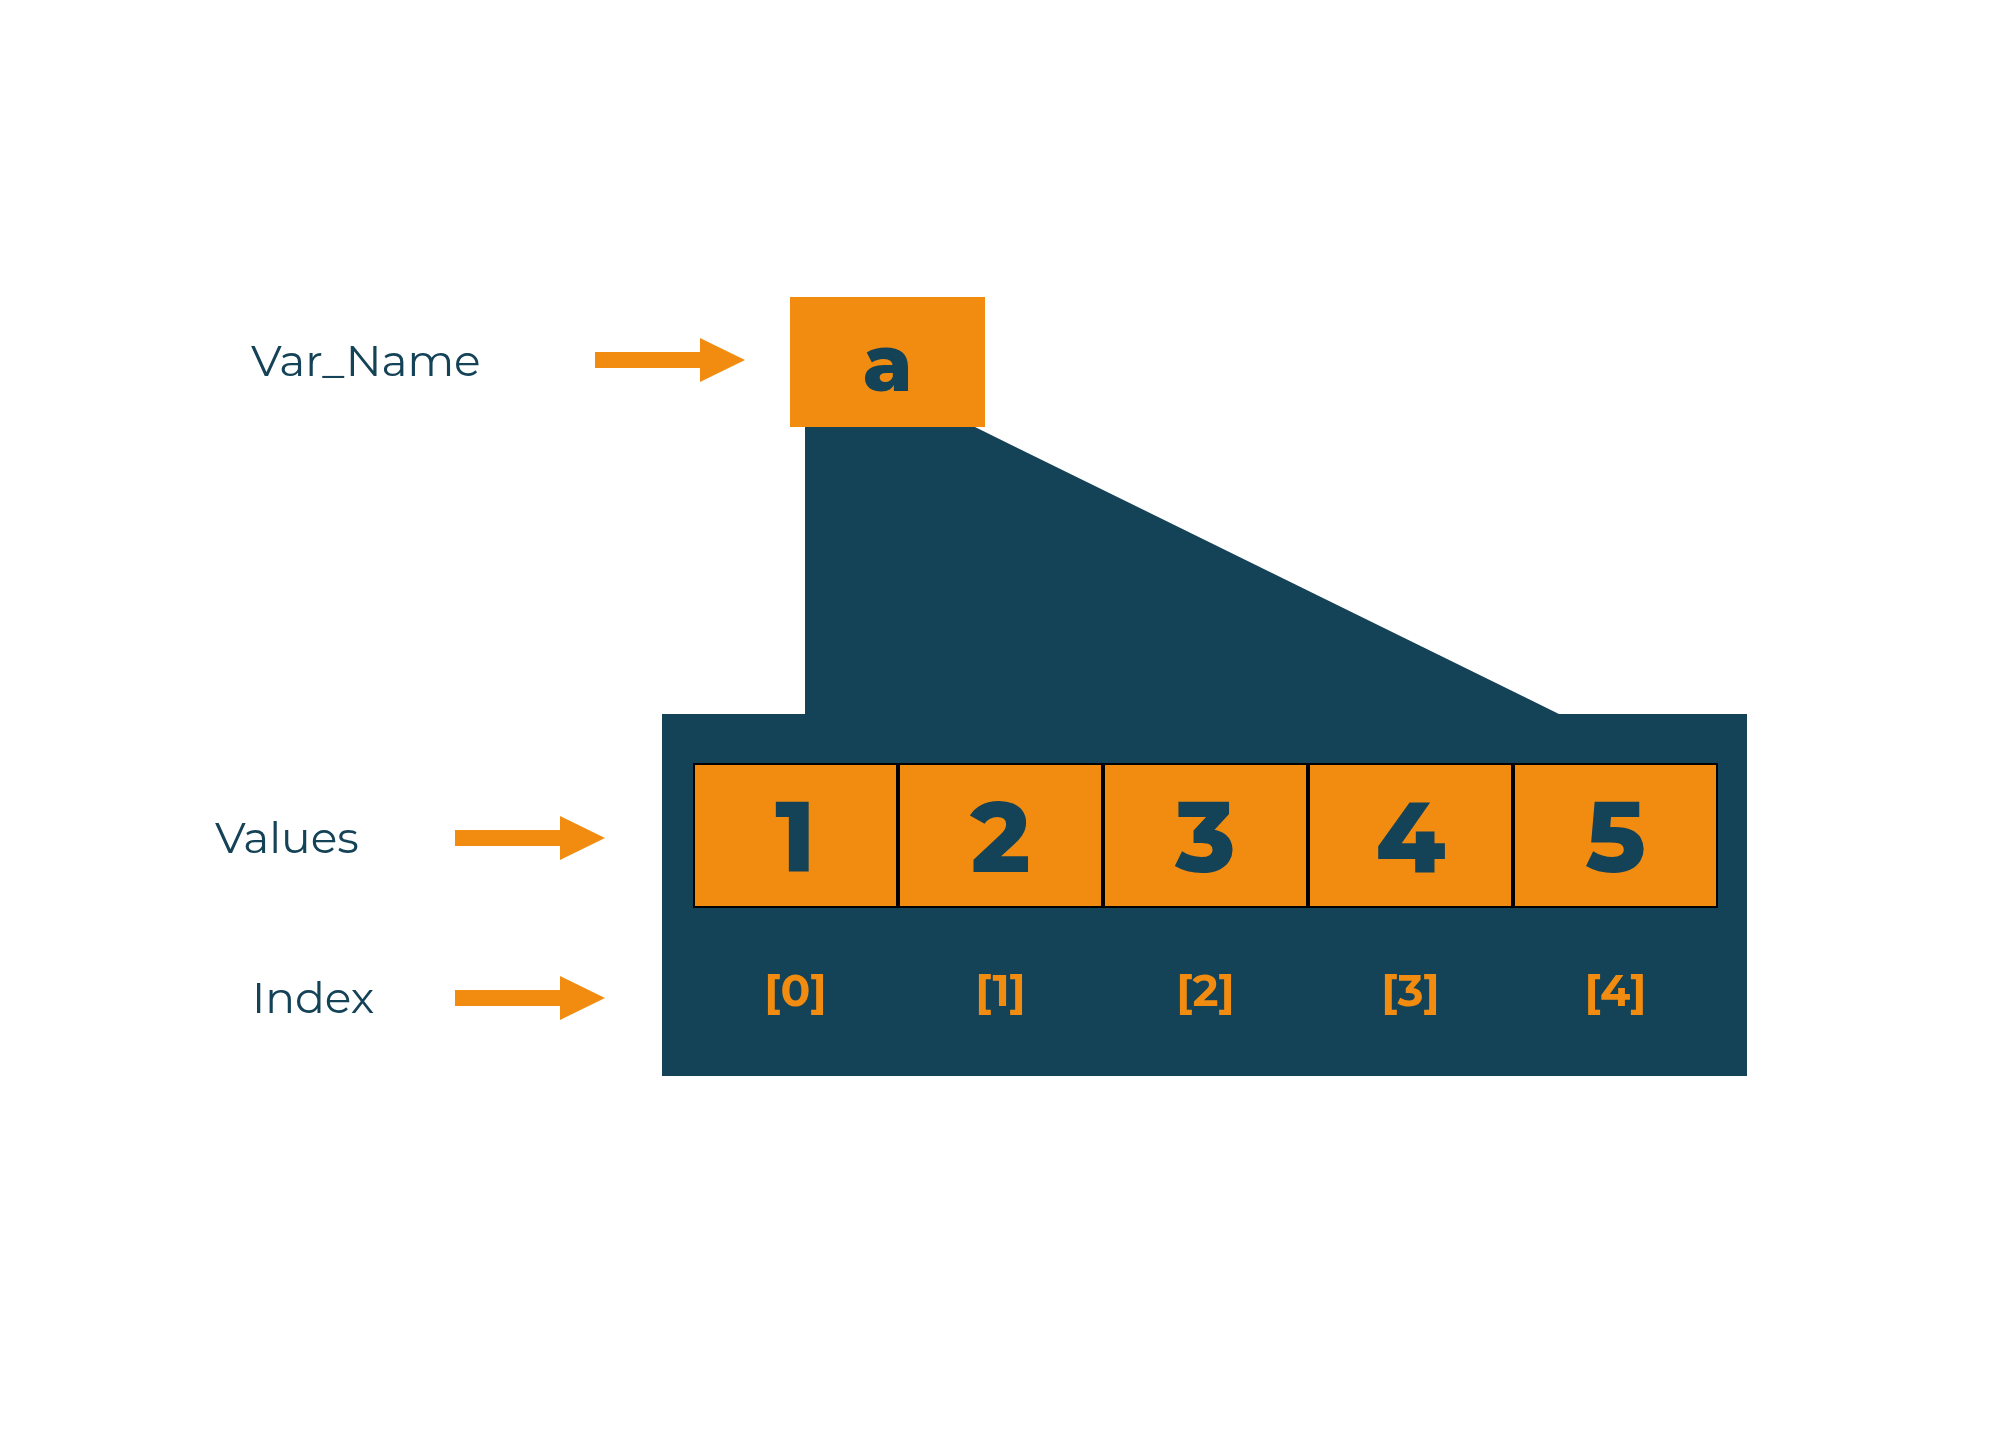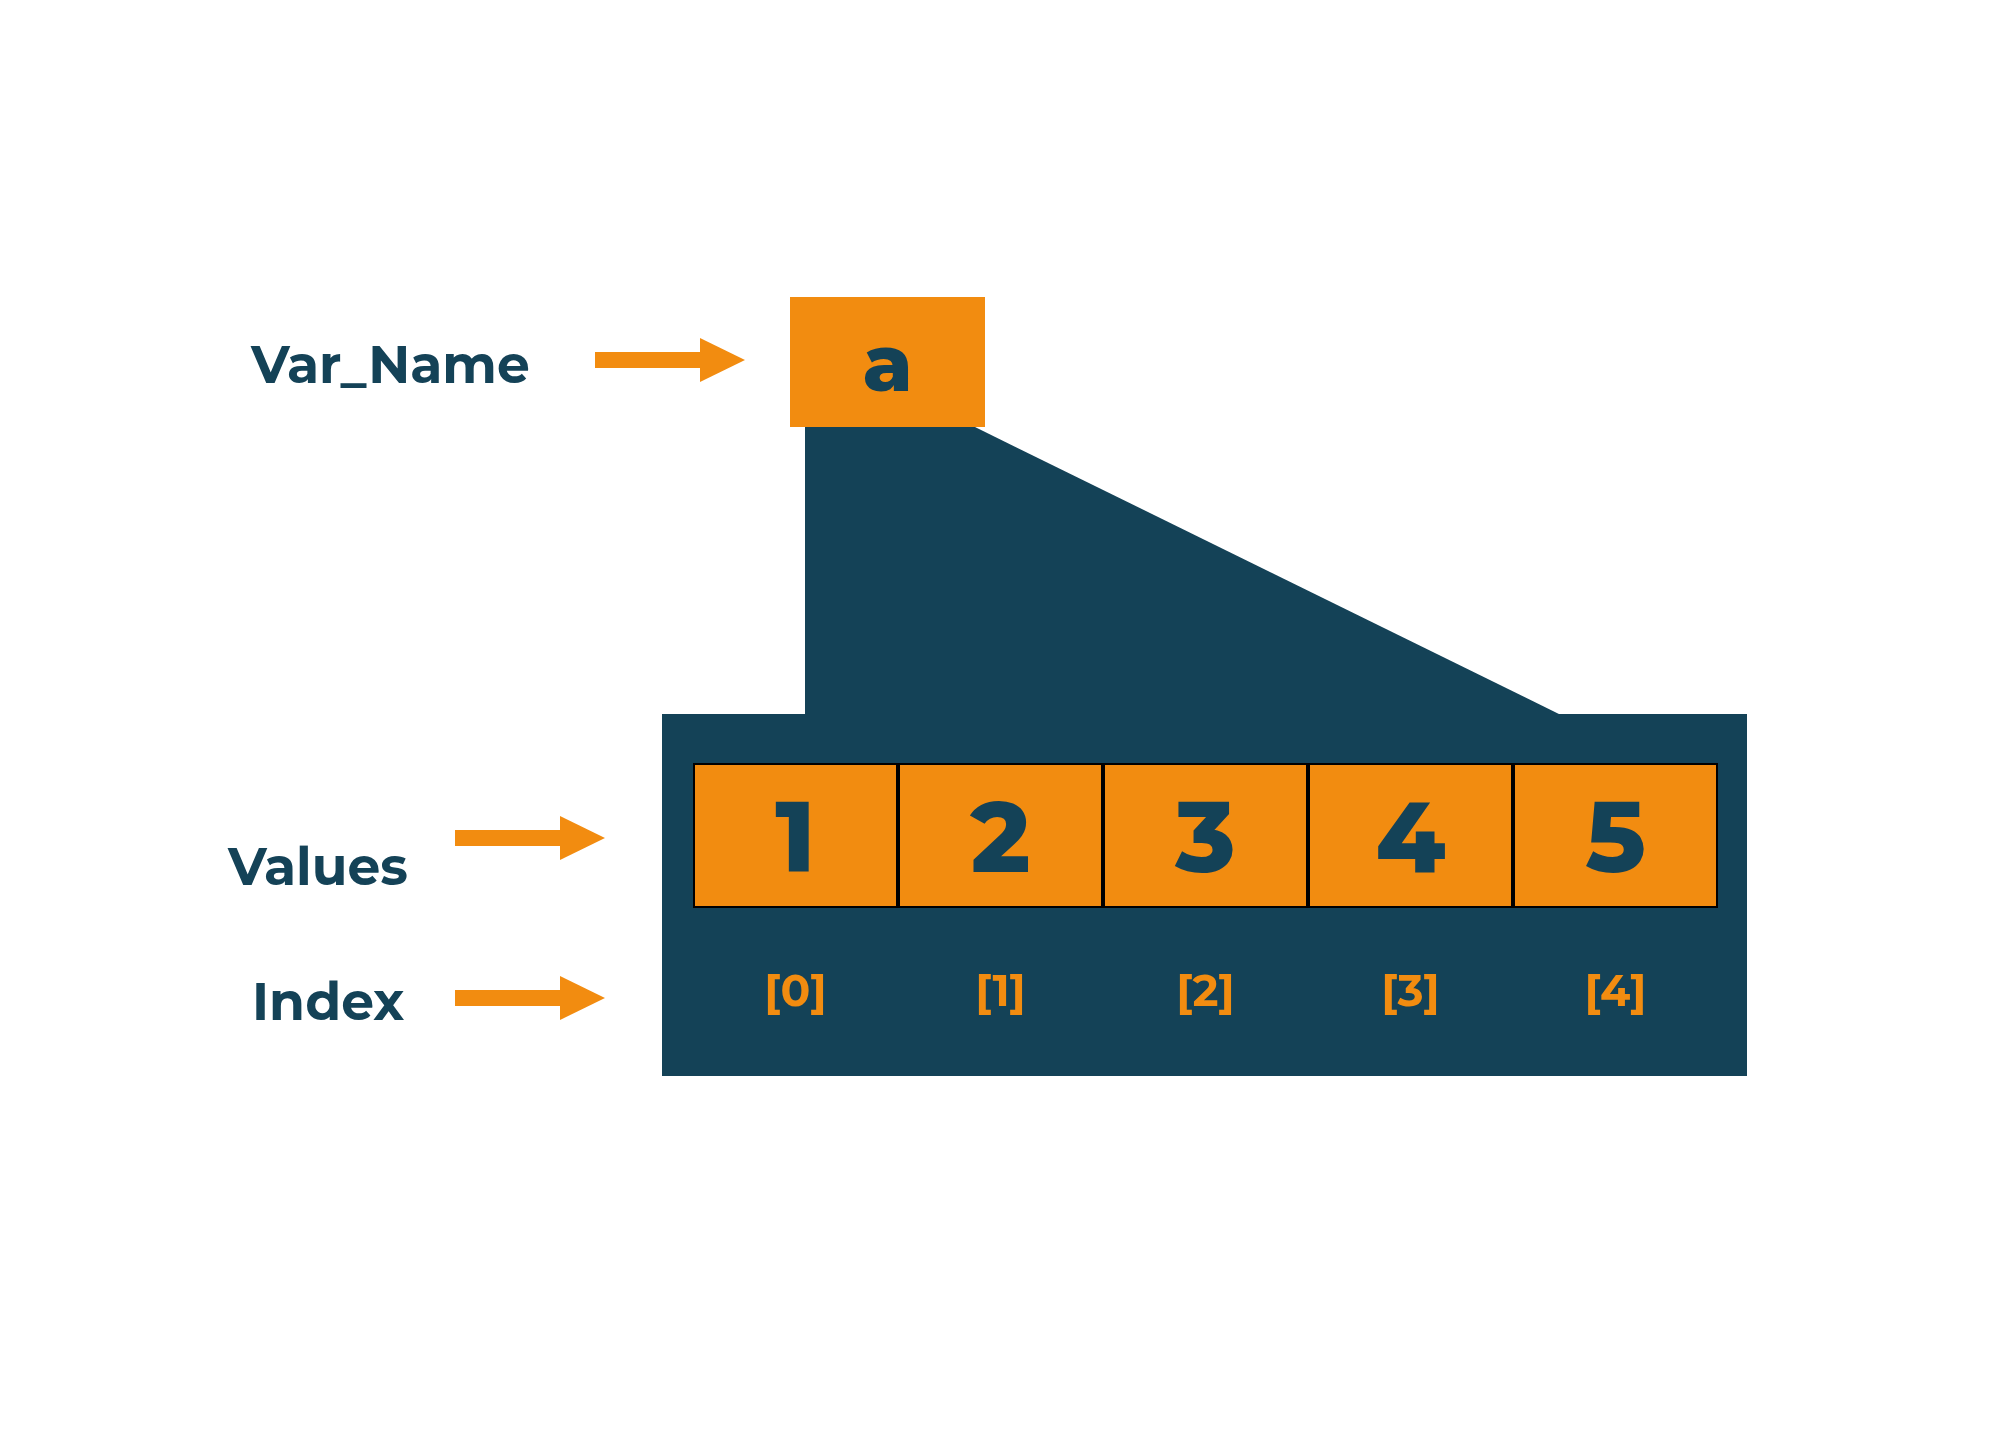--- a/index.html
+++ b/index.html
@@ -7,22 +7,22 @@
     padding: 0;
     width: 2000px;
     height: 1429px;
     background: #ffffff;
     font-family: "Montserrat", "Segoe UI", Arial, sans-serif;
     position: relative;
   }
   .label {
     position: absolute;
     color: #144257;
-    font-size: 52px;
-    font-weight: 700;
+    font-size: 44px;
+    font-weight: 400;
     white-space: nowrap;
   }
   .arrow {
     position: absolute;
   }
   .varbox {
     position: absolute;
     background: #F28C10;
     color: #144257;
     display: flex;
@@ -62,21 +62,21 @@
     display: flex;
     align-items: center;
     justify-content: center;
   }
 </style>
 </head>
 <body>
 
 <div class="label" style="left:251px; top:333px;">Var_Name</div>
 
-<div class="label" style="left:228px; top:810px;margin-top:25px;">Values</div>
+<div class="label" style="left:215px; top:810px;">Values</div>
 
 <div class="label" style="left:252px; top:970px;">Index</div>
 
 <svg class="arrow" style="left:590px; top:330px;" width="160" height="60">
   <line x1="5" y1="30" x2="115" y2="30" stroke="#F28C10" stroke-width="16"></line>
   <polygon points="110,8 110,52 155,30" fill="#F28C10"></polygon>
 </svg>
 
 <svg class="arrow" style="left:450px; top:808px;" width="160" height="60">
   <line x1="5" y1="30" x2="115" y2="30" stroke="#F28C10" stroke-width="16"></line>

